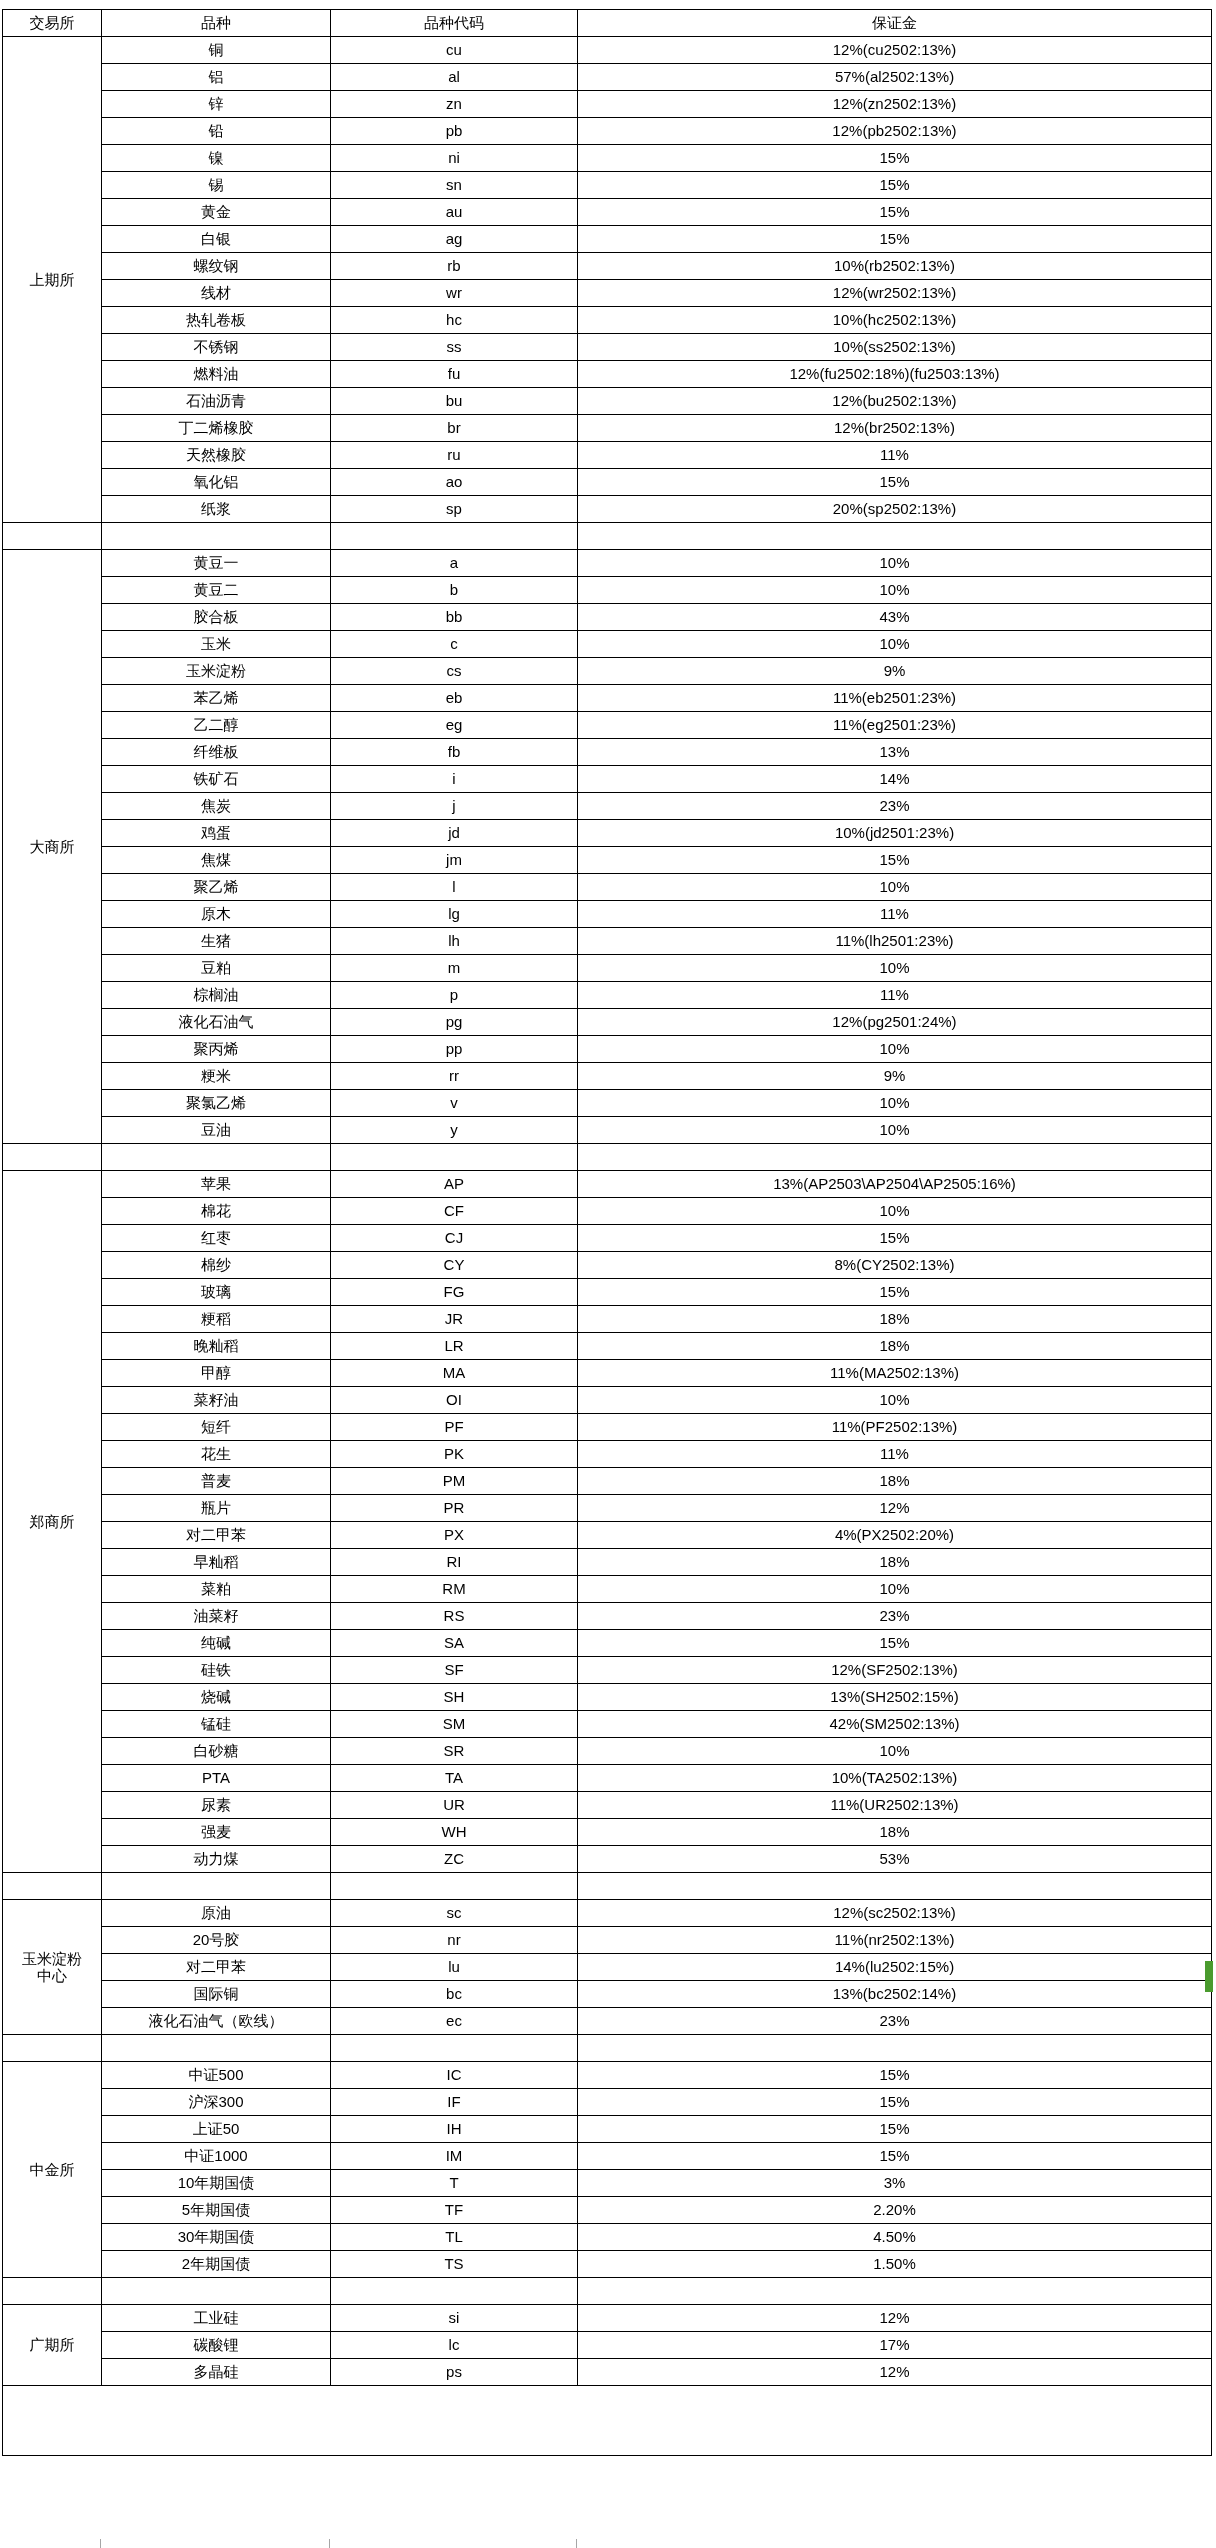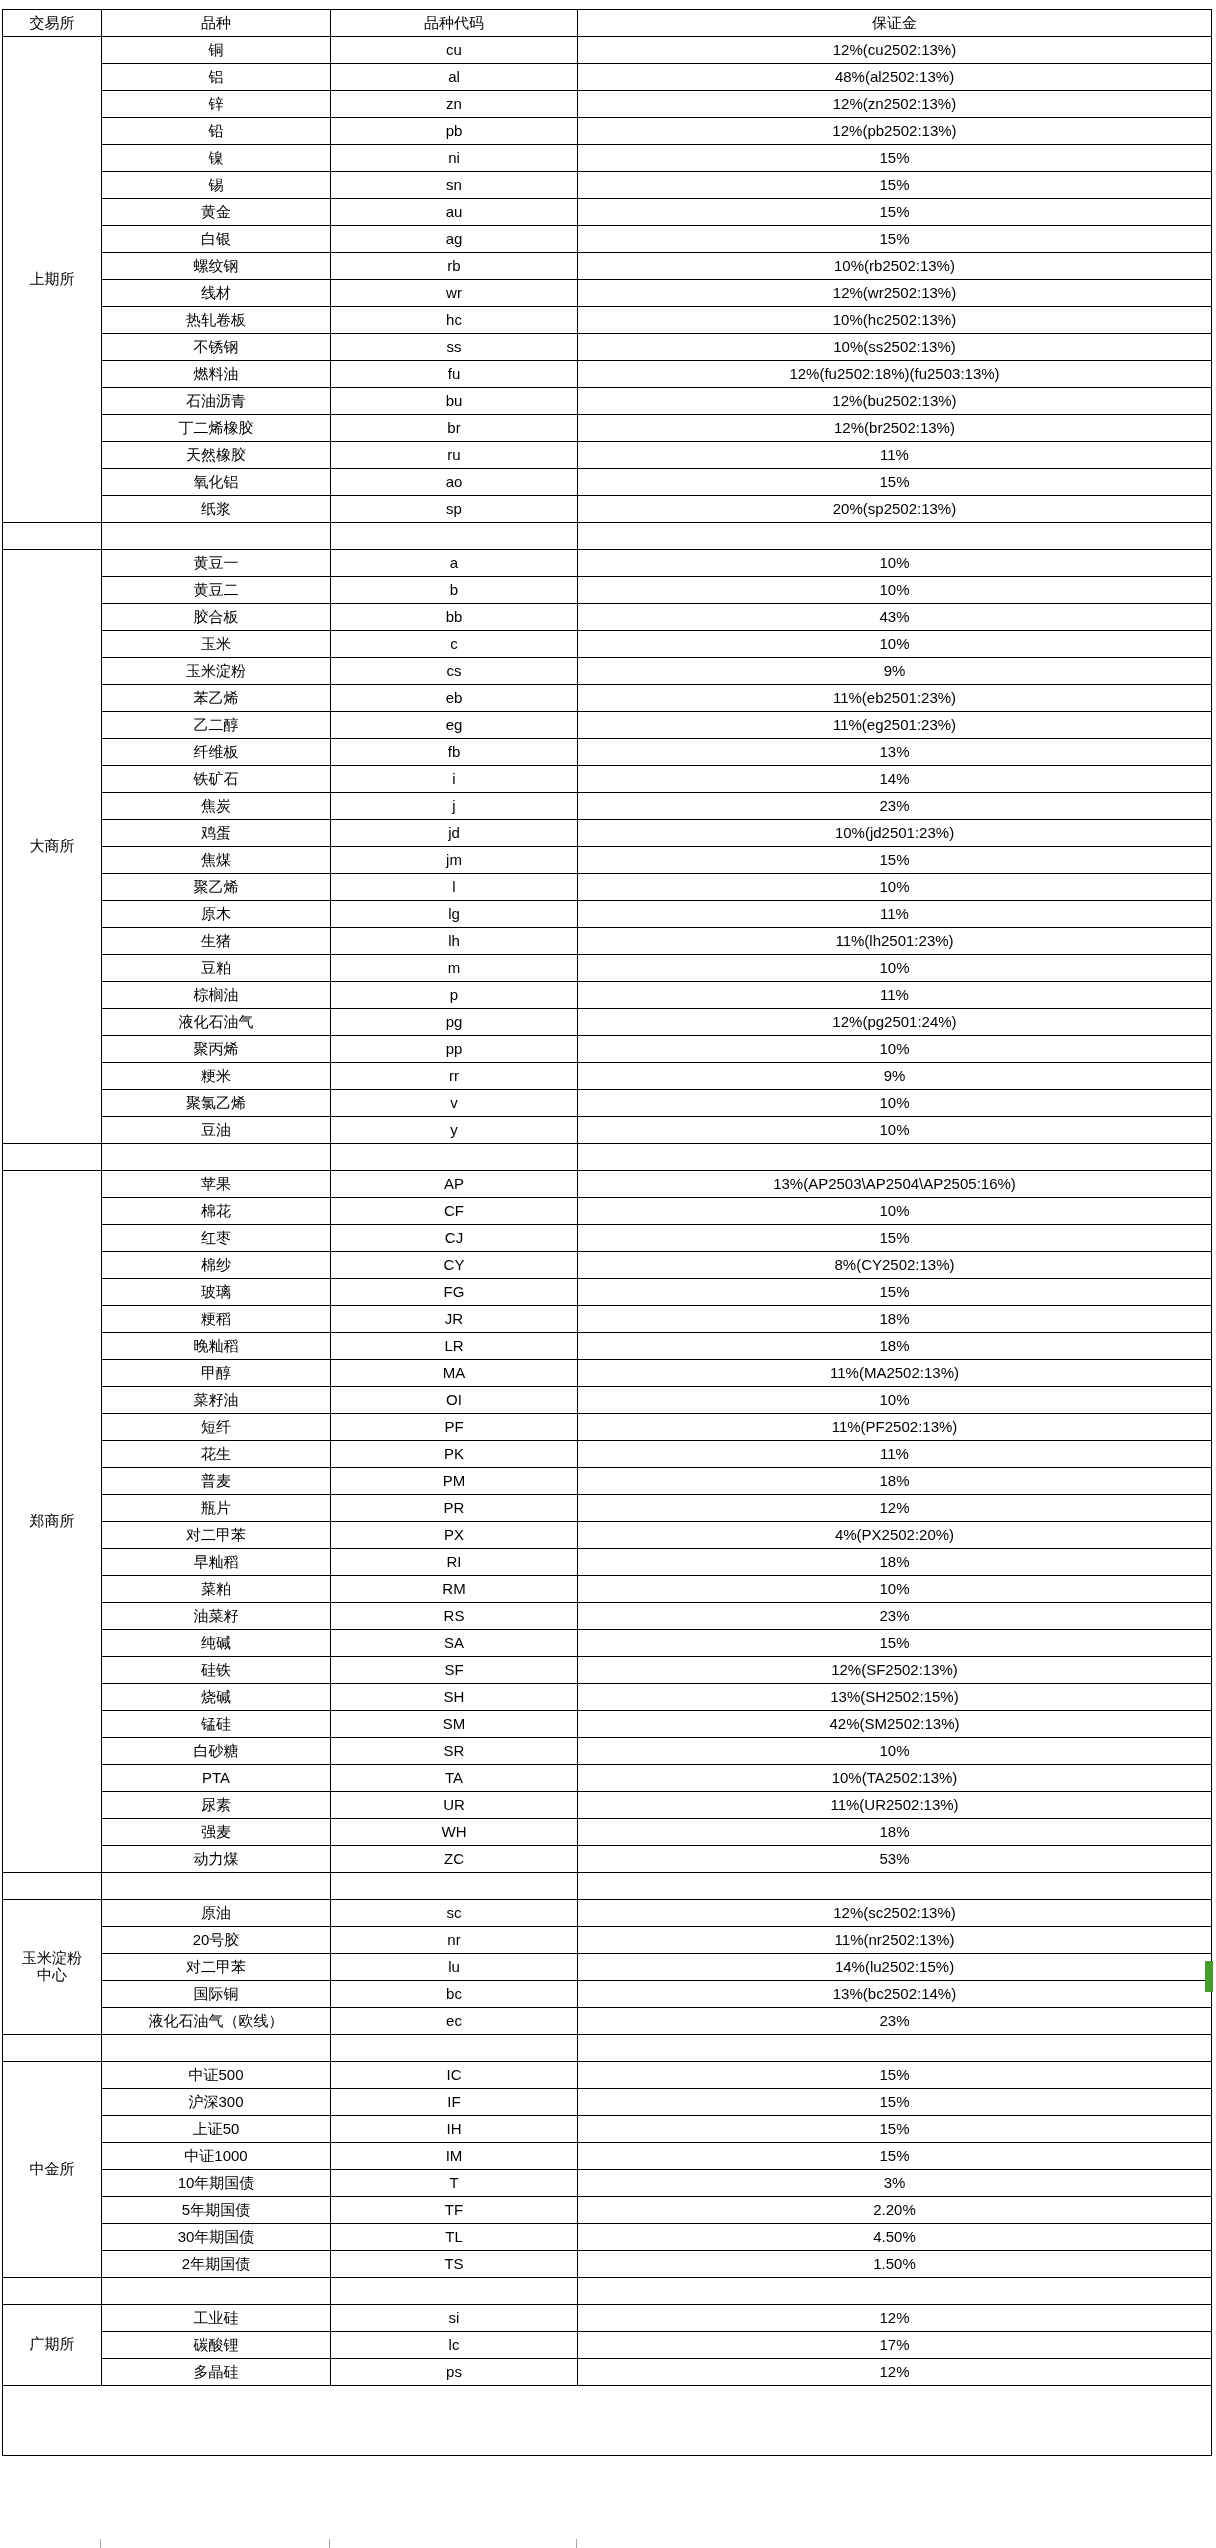--- a/index.html
+++ b/index.html
@@ -26,21 +26,21 @@
     height:27px;
     padding:0 2px;
     text-align:center;
     vertical-align:middle;
     font-size:15px;
     font-weight:normal;
     line-height:1.15;
     overflow:hidden;
     box-sizing:border-box;
   }
-  td.exchange-cell { white-space:pre-line;font-family:Liberation Serif, serif; }
+  td.exchange-cell { white-space:pre-line; }
   tr.footer-row td {
     height:70px;
     border:1px solid #000;
   }
   #green-marker {
     position:absolute;
     left:1205px; top:1961px;
     width:8px; height:31px;
     z-index:3;
   }
@@ -75,21 +75,21 @@
   <tbody id="table-body">
   <tr>
         <td rowspan="18" class="exchange-cell">上期所</td>
         <td>铜</td>
         <td>cu</td>
         <td>12%(cu2502:13%)</td>
       </tr>
       <tr>
         <td>铝</td>
         <td>al</td>
-        <td>48%(al2502:13%)</td>
+        <td>57%(al2502:13%)</td>
       </tr>
       <tr>
         <td>锌</td>
         <td>zn</td>
         <td>12%(zn2502:13%)</td>
       </tr>
       <tr>
         <td>铅</td>
         <td>pb</td>
         <td>12%(pb2502:13%)</td>

